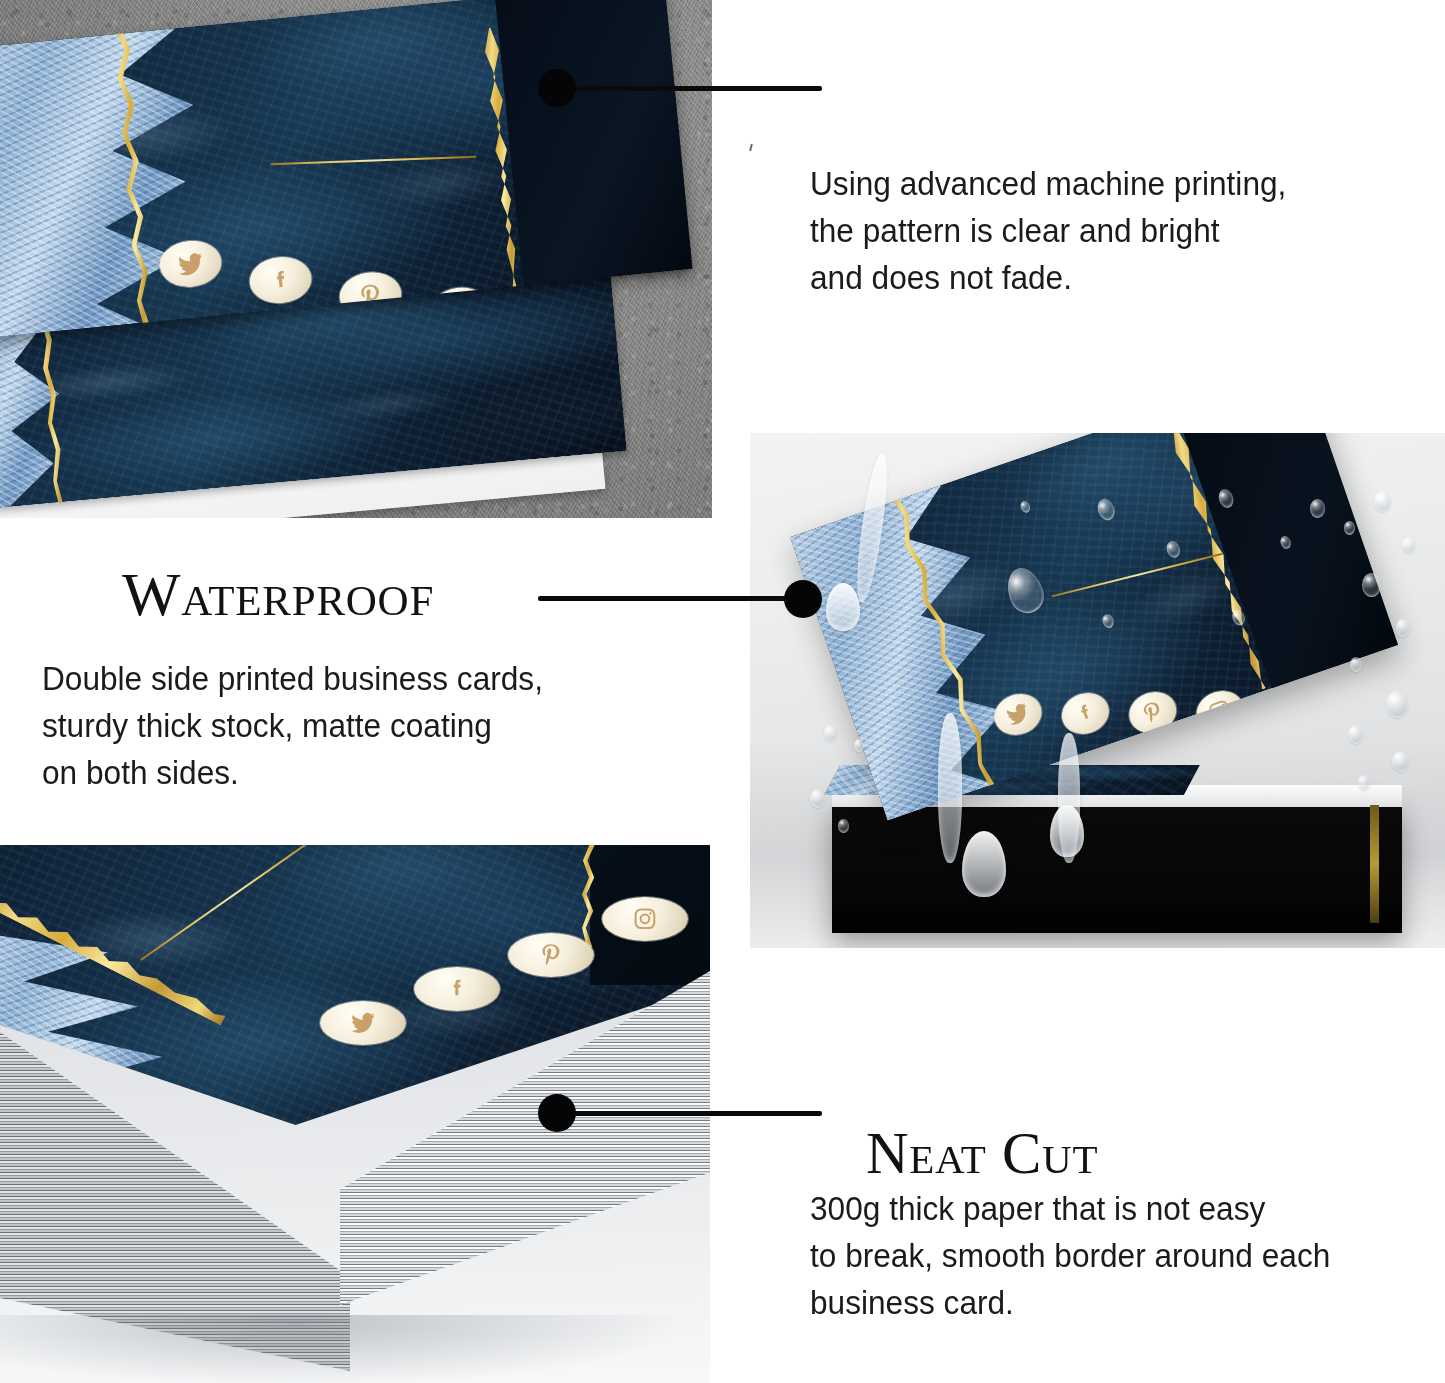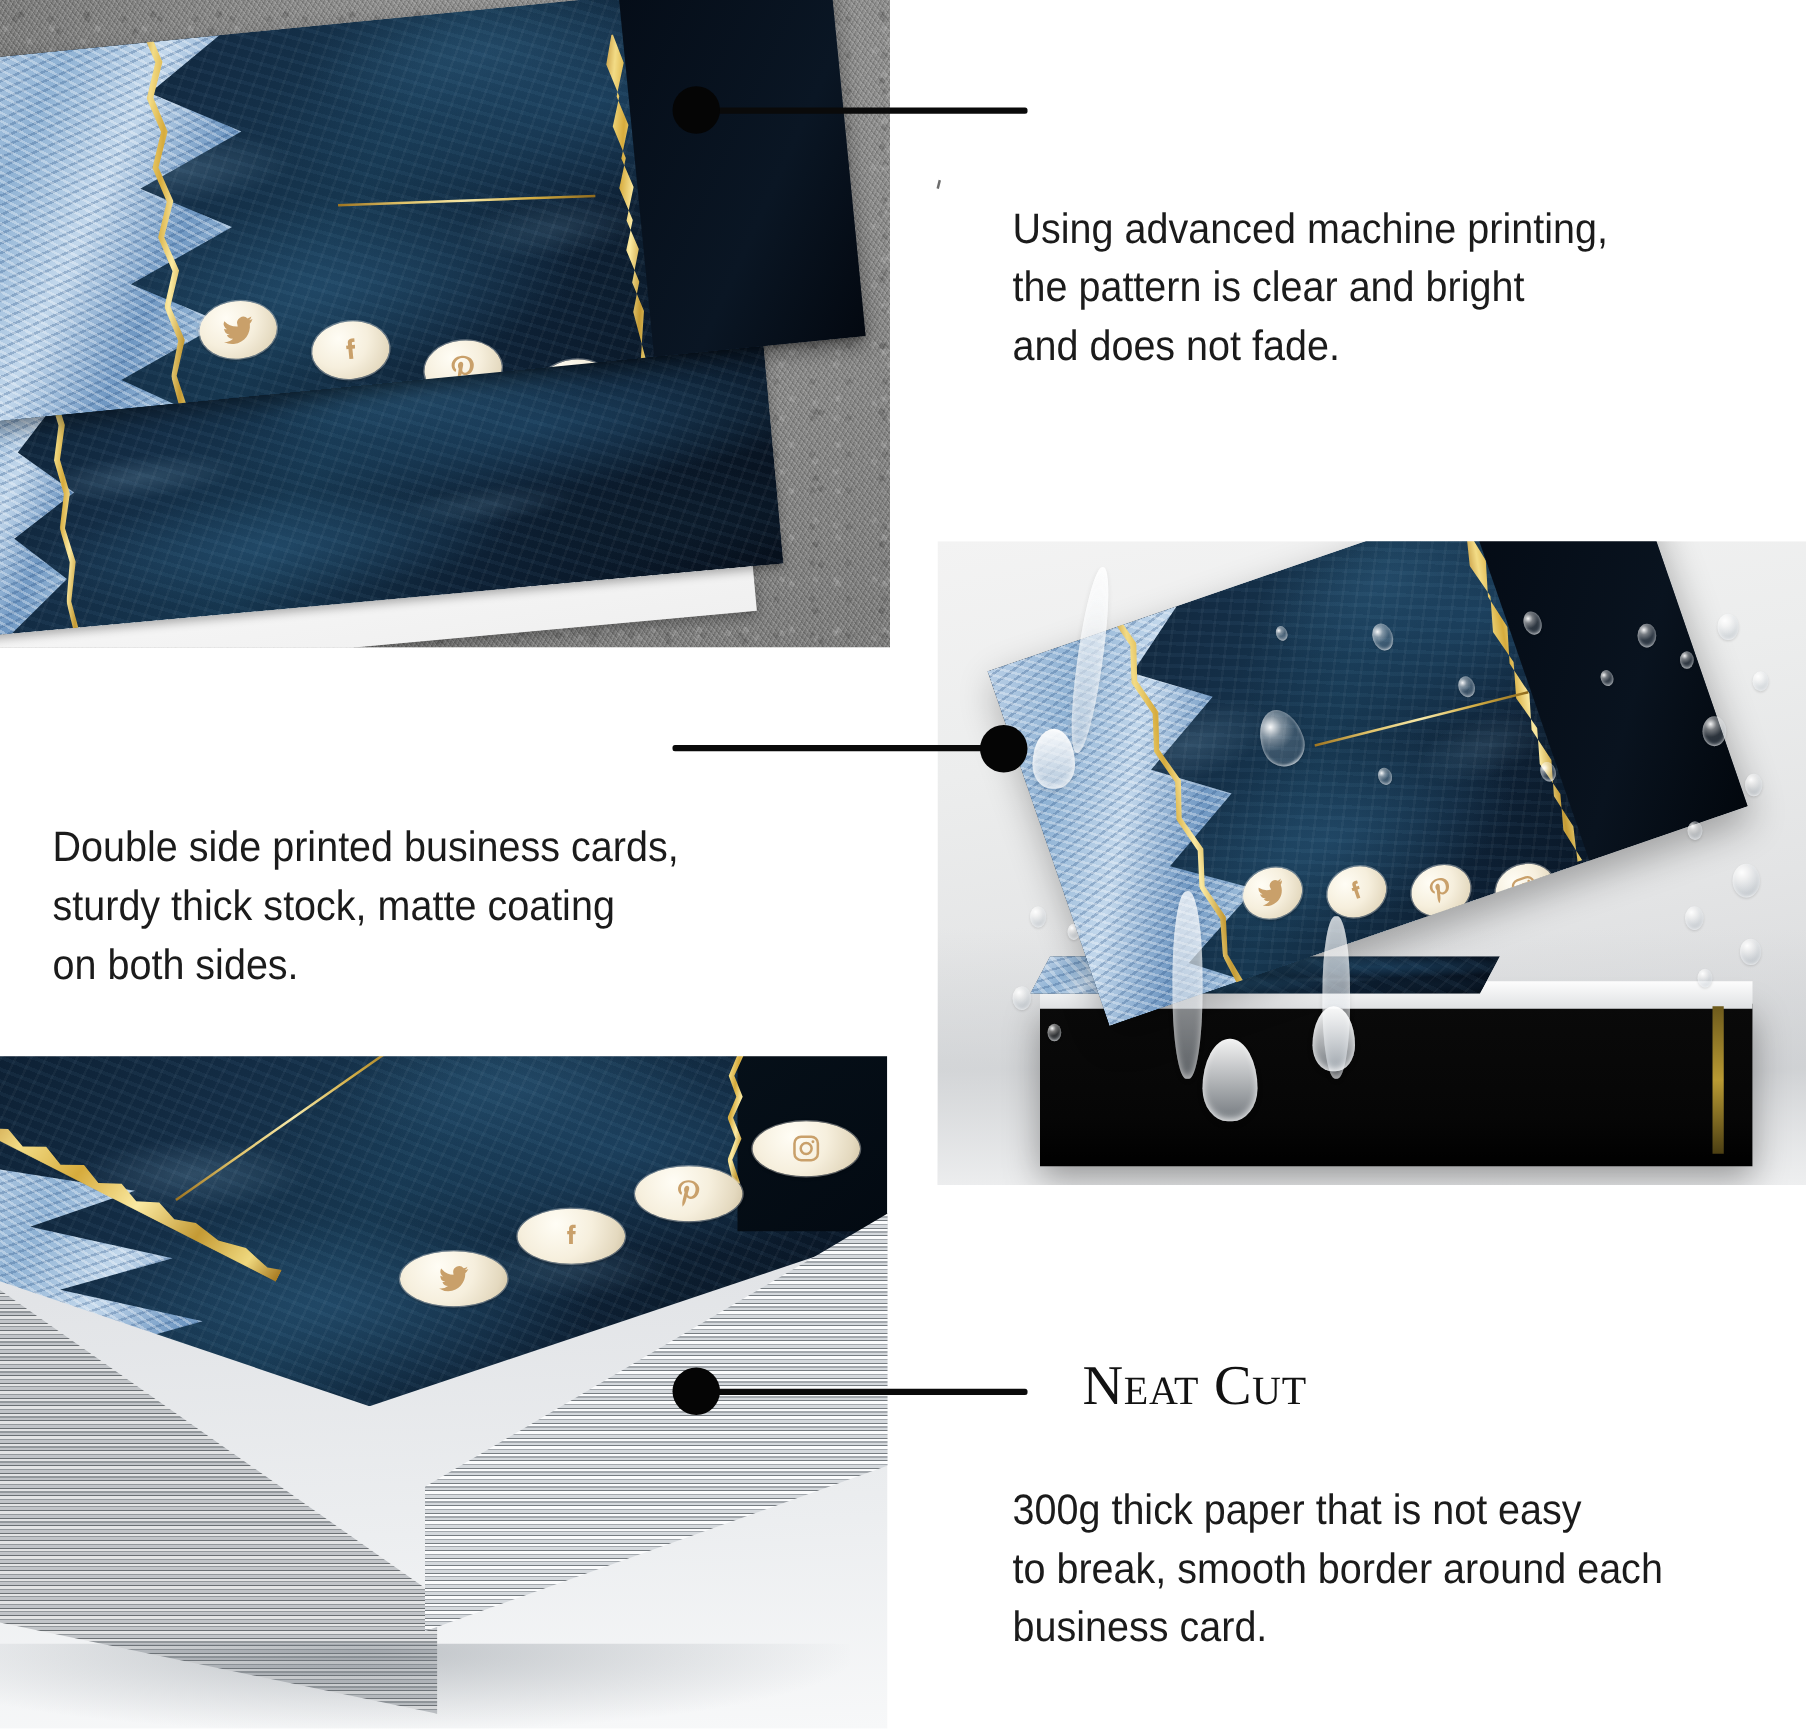--- a/index.html
+++ b/index.html
@@ -365,22 +365,23 @@
 
   <div class="callout-line" style="left:560px;top:1111px;width:262px;"></div>
   <div class="callout-dot" style="left:538px;top:1094px;width:38px;height:38px;"></div>
 
   <div class="speck" style="left:750px;top:144px;"></div>
 
   <div class="feat-body" style="left:810px;top:160px;font-size:34px;line-height:47px;">Using advanced machine printing,
 the pattern is clear and bright
 and does not fade.</div>
 
+  <div class="feat-title" style="left:122px;top:563px;font-size:62px;">Waterproof</div>
   <div class="feat-body" style="left:42px;top:655px;font-size:34px;line-height:47px;">Double side printed business cards,
 sturdy thick stock, matte coating
 on both sides.</div>
 
-  <div class="feat-title" style="left:866px;top:1086px;font-size:45px;">Neat Cut</div>
+  <div class="feat-title" style="left:866px;top:1124px;font-size:59px;">Neat Cut</div>
   <div class="feat-body" style="left:810px;top:1185px;font-size:34px;line-height:47px;">300g thick paper that is not easy
 to break, smooth border around each
 business card.</div>
 
 </div>
 
 </body></html>

